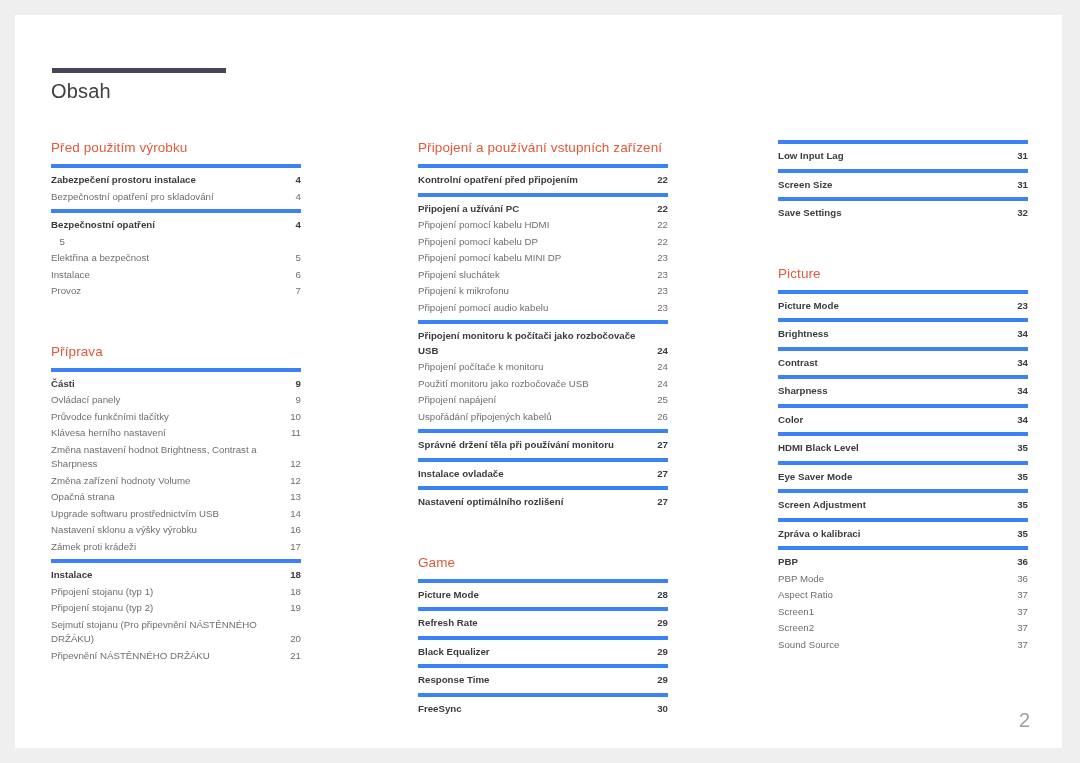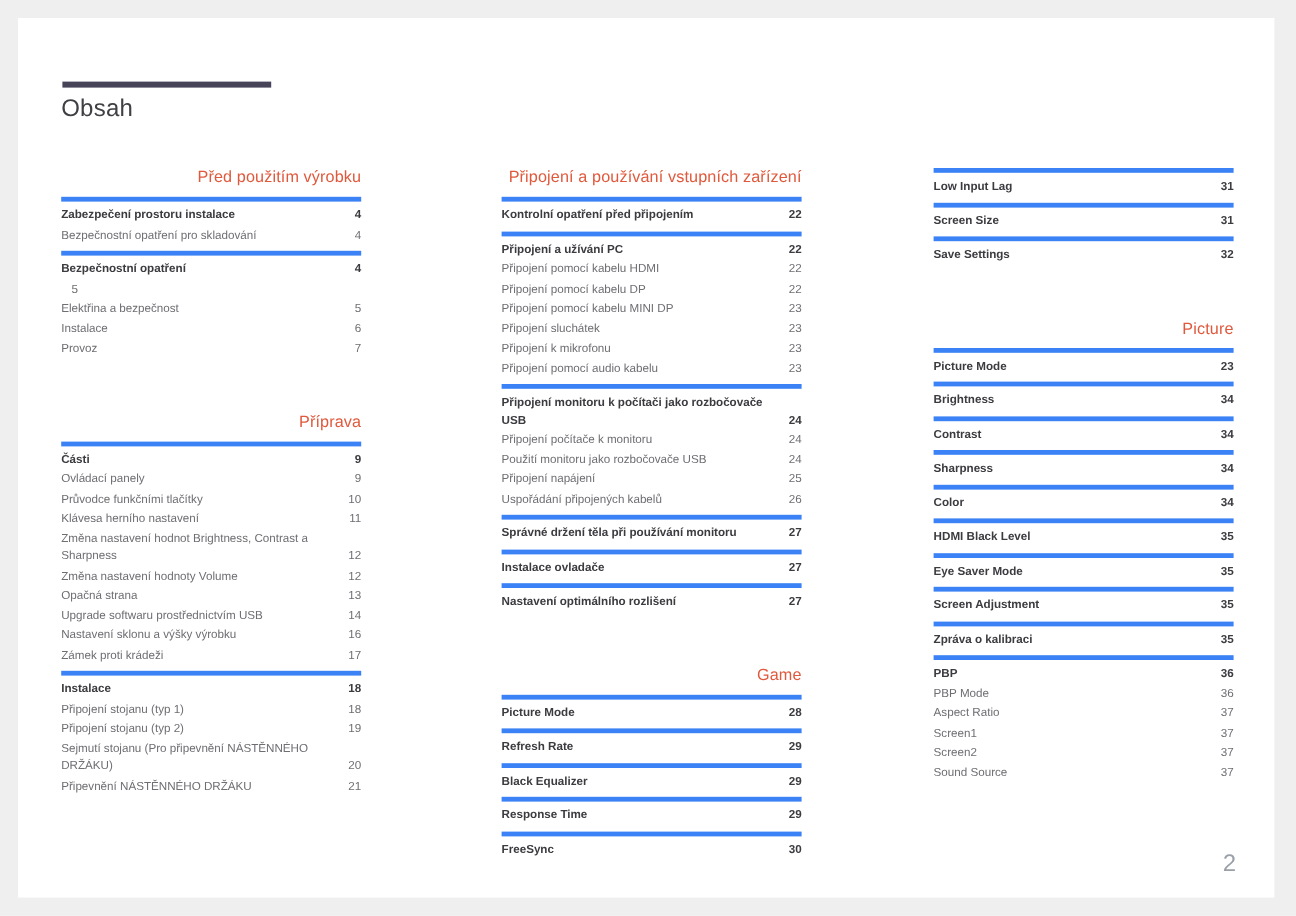--- a/index.html
+++ b/index.html
@@ -53,21 +53,20 @@
   .section { margin-bottom: 0; }
   .section + .section { margin-top: 40px; }
 
   .section-heading {
     font-size: 13.5px;
     font-weight: 400;
     color: #e0593c;
     margin-bottom: 9px;
     letter-spacing: .1px;
     white-space: nowrap;
-    text-align: right;
   }
 
   .group {
     border-top: 4px solid #3b82f6;
     padding-top: 4px;
     padding-bottom: 4px;
   }
 
   .entry {
     display: flex;
@@ -166,21 +165,21 @@
           </div>
           <div class="entry">
             <span class="label">Klávesa herního nastavení</span>
             <span class="pageno">11</span>
           </div>
           <div class="entry">
             <span class="label">Změna nastavení hodnot Brightness, Contrast a Sharpness</span>
             <span class="pageno">12</span>
           </div>
           <div class="entry">
-            <span class="label">Změna nastavení hodnoty Volume</span>
+            <span class="label">Změna zařízení hodnoty Volume</span>
             <span class="pageno">12</span>
           </div>
           <div class="entry">
             <span class="label">Opačná strana</span>
             <span class="pageno">13</span>
           </div>
           <div class="entry">
             <span class="label">Upgrade softwaru prostřednictvím USB</span>
             <span class="pageno">14</span>
           </div>

